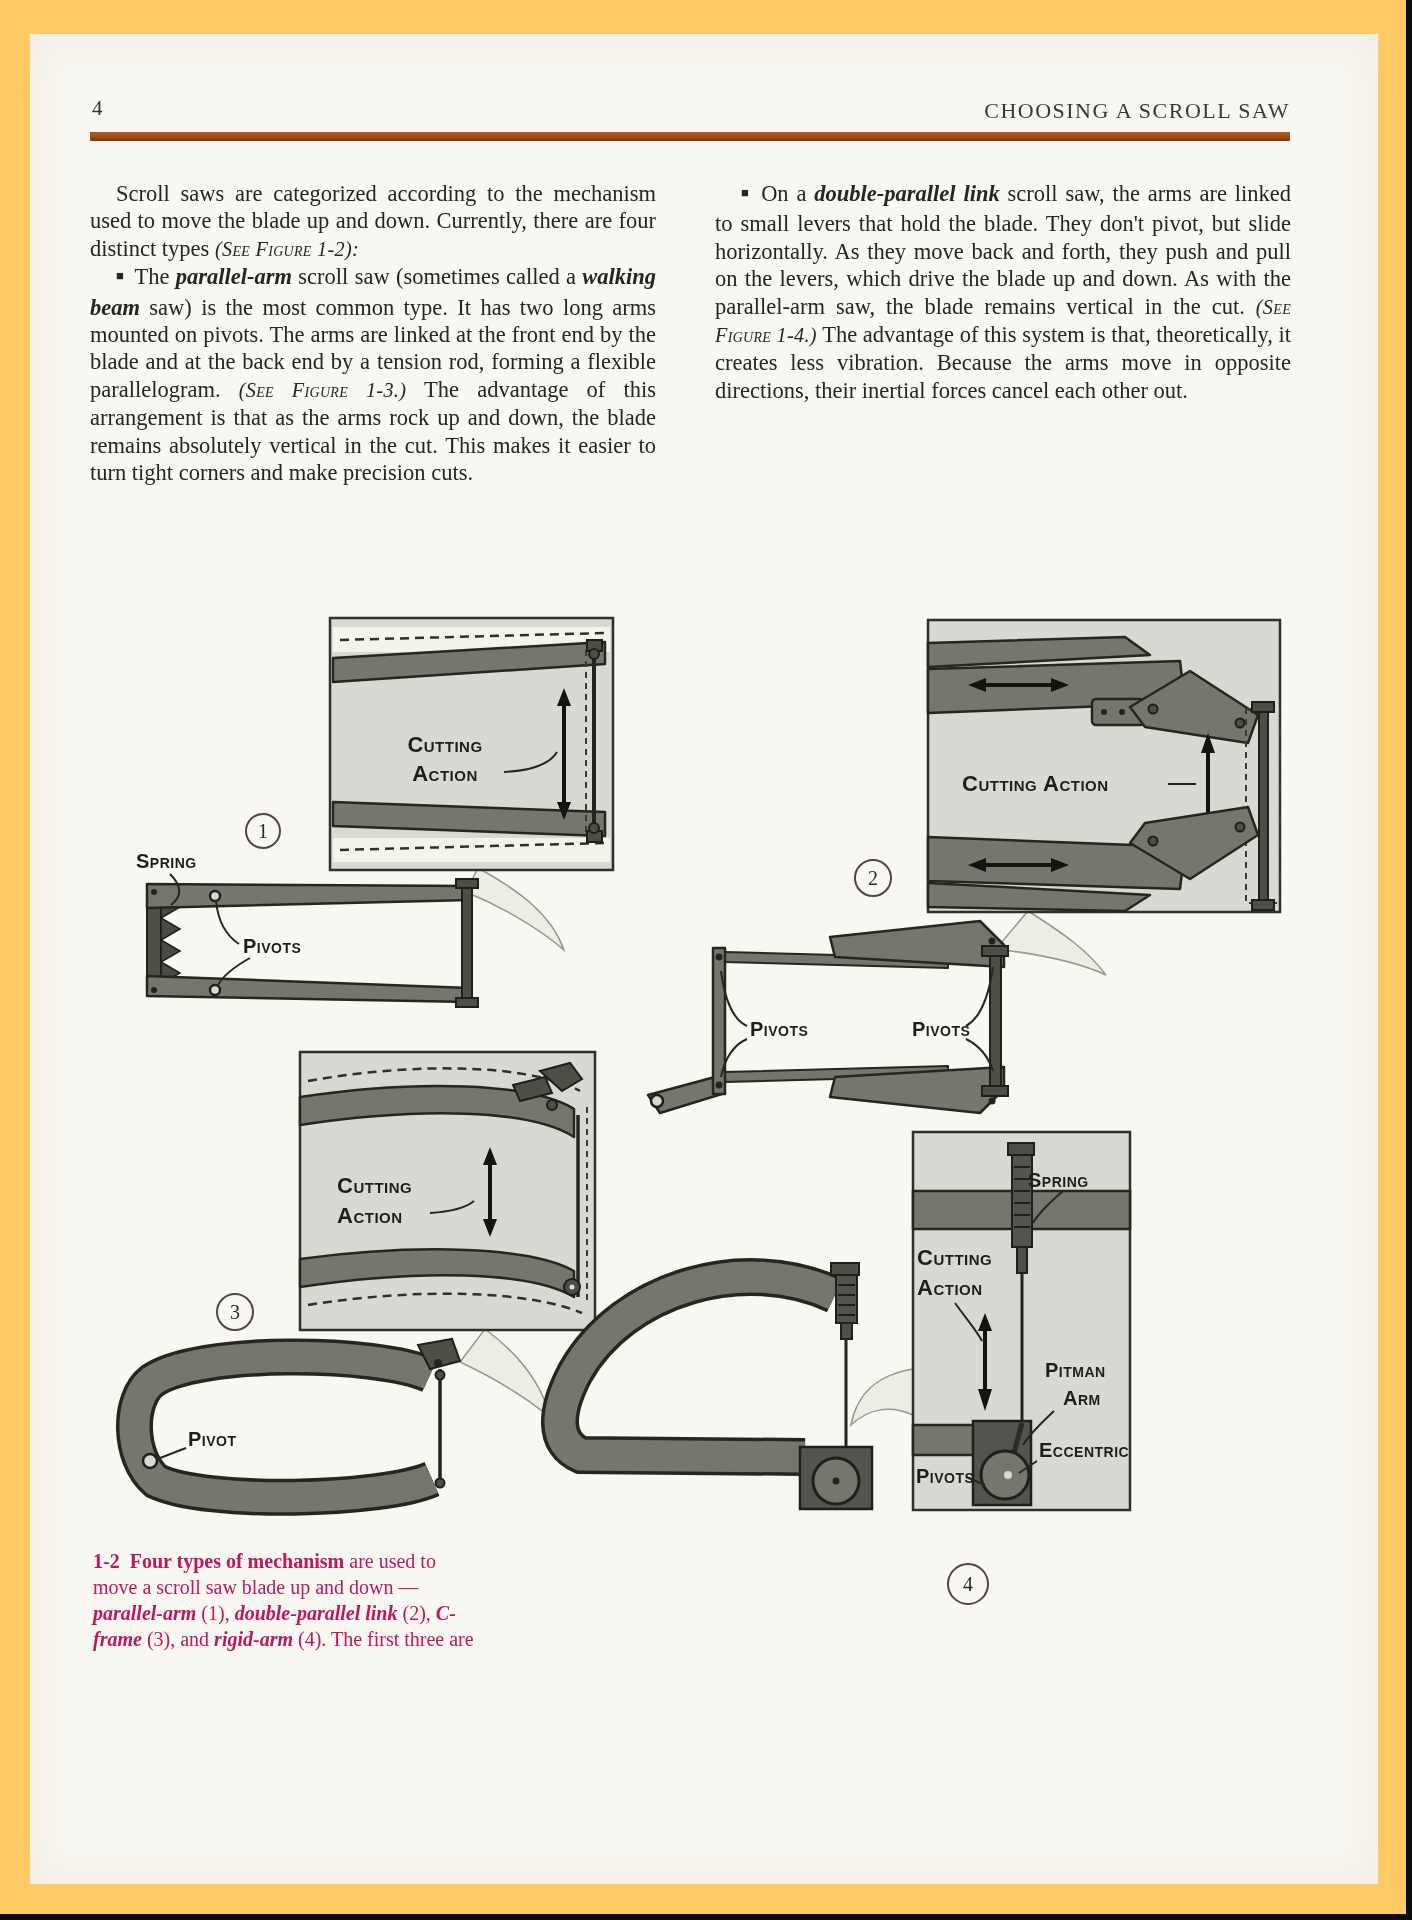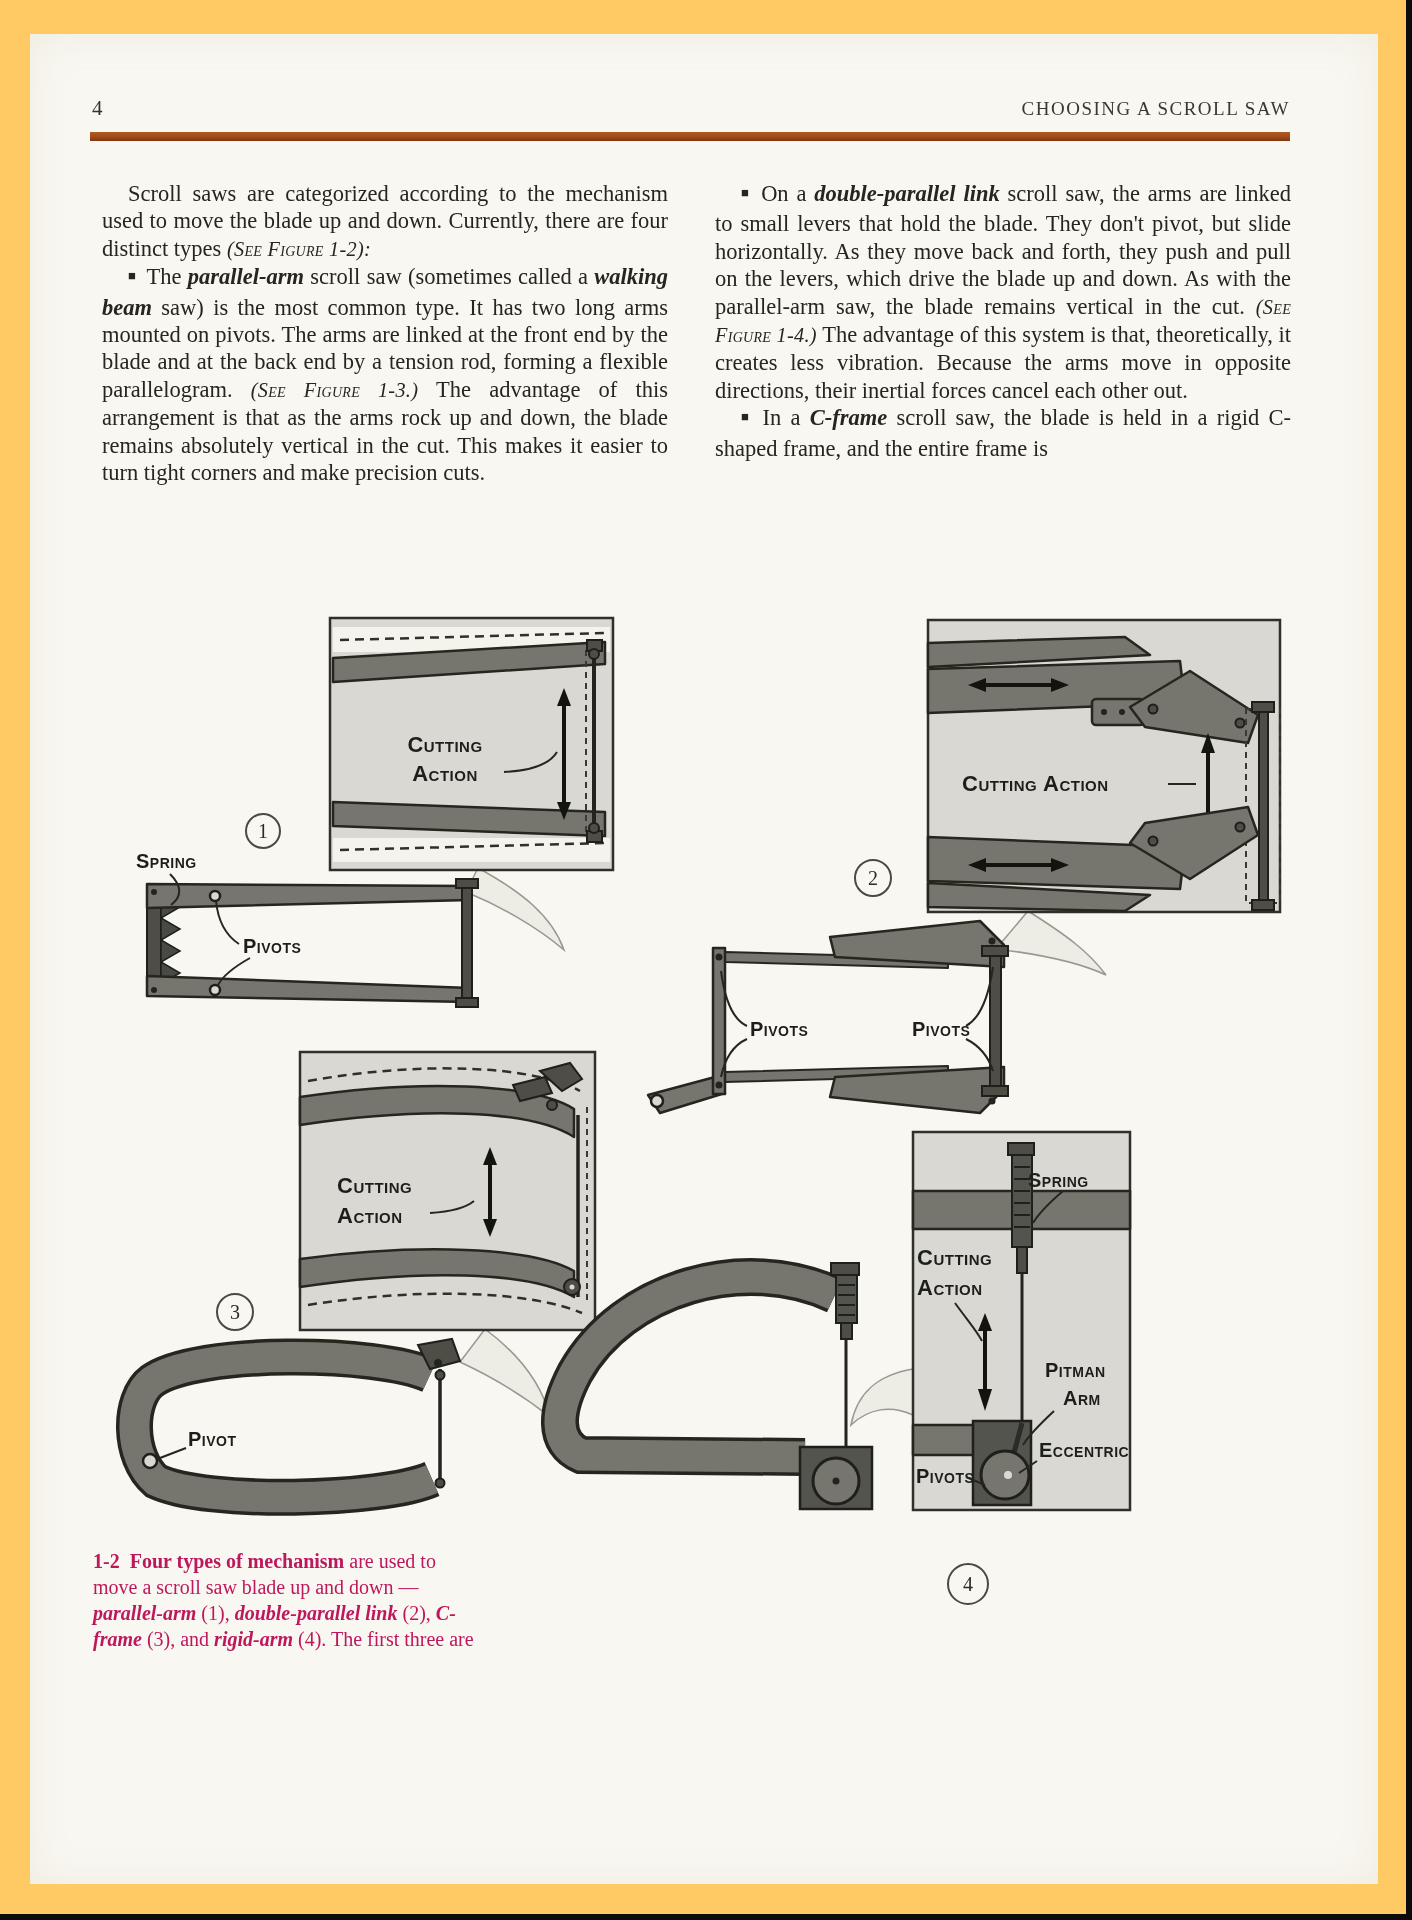--- a/index.html
+++ b/index.html
@@ -5,26 +5,26 @@
   html,body{margin:0;padding:0;width:1412px;height:1920px;overflow:hidden;}
   body{background:#ffc963;position:relative;font-family:"Liberation Serif",serif;}
   .edge{position:absolute;background:#0b0b0b;z-index:50;}
   .edge-r{right:0;top:0;width:6px;height:100%;}
   .edge-b{left:0;bottom:0;width:100%;height:6px;}
   #page{position:absolute;left:30px;top:34px;right:34px;bottom:36px;background:#f8f7f1;
         box-shadow:inset 0 0 40px rgba(180,160,110,0.12);}
   
   .page-number{position:absolute;left:62px;top:62px;font-size:21px;color:#34322e;}
   .running-head{position:absolute;left:560px;top:64px;width:700px;text-align:right;
-        font-size:19px;letter-spacing:1.5px;color:#3a3833;}
+        font-size:22px;letter-spacing:1.5px;color:#3a3833;}
   .rule{position:absolute;left:60px;top:98px;width:1200px;height:9px;
         background:linear-gradient(180deg,#b05a24 0%,#a04a18 55%,#82350e 100%);}
   
   .col{position:absolute;text-align:justify;font-size:22.5px;line-height:27.4px;color:#262520;}
-  .col-left{left:72px;top:146px;width:566px;}
+  .col-left{left:60px;top:146px;width:566px;}
   .col-right{left:685px;top:146px;width:576px;}
   .para{margin:0;text-indent:26px;}
   .seg-bi{font-weight:bold;font-style:italic;}
   .seg-sc{font-style:italic;font-variant:small-caps;font-size:0.9em;letter-spacing:0.3px;}
   .seg-bu{font-size:0.58em;padding-right:10px;position:relative;top:-4px;}
   .seg-b{font-weight:bold;}
   
   .cap{position:absolute;font-size:20px;line-height:26px;color:#be185d;text-align:left;}
   .cap-1{left:63px;top:1514px;width:390px;}
   .cap-2{left:488px;top:1514px;width:392px;}
@@ -56,21 +56,20 @@
   <div class="page-number">4</div>
   <div class="running-head">CHOOSING A SCROLL SAW</div>
   <div class="rule"></div>
 
   <div class="col col-left">
     <p class="para"><span class="seg-r">Scroll saws are categorized according to the mechanism used to move the blade up and down. Currently, there are four distinct types </span><span class="seg-sc">(See Figure 1-2):</span></p>
     <p class="para"><span class="seg-bu">■</span><span class="seg-r">The </span><span class="seg-bi">parallel-arm</span><span class="seg-r"> scroll saw (sometimes called a </span><span class="seg-bi">walking beam</span><span class="seg-r"> saw) is the most common type. It has two long arms mounted on pivots. The arms are linked at the front end by the blade and at the back end by a tension rod, forming a flexible parallelogram. </span><span class="seg-sc">(See Figure 1-3.)</span><span class="seg-r"> The advantage of this arrangement is that as the arms rock up and down, the blade remains absolutely vertical in the cut. This makes it easier to turn tight corners and make precision cuts.</span></p>
   </div>
   <div class="col col-right">
     <p class="para"><span class="seg-bu">■</span><span class="seg-r">On a </span><span class="seg-bi">double-parallel link</span><span class="seg-r"> scroll saw, the arms are linked to small levers that hold the blade. They don't pivot, but slide horizontally. As they move back and forth, they push and pull on the levers, which drive the blade up and down. As with the parallel-arm saw, the blade remains vertical in the cut. </span><span class="seg-sc">(See Figure 1-4.)</span><span class="seg-r"> The advantage of this system is that, theoretically, it creates less vibration. Because the arms move in opposite directions, their inertial forces cancel each other out.</span></p>
-    <p class="para"><span class="seg-bu">■</span><span class="seg-r">In a </span><span class="seg-bi">C-frame</span><span class="seg-r"> scroll saw, the blade is held in a rigid C-shaped frame, and the entire frame is</span></p>
   </div>
 
   <svg class="panel" style="left:70px;top:566px;" width="515" height="410" viewBox="0 0 515 410">
     <g>
       <path class="balloon" d="M 378 268 C 422 292 452 316 464 350 C 436 326 398 305 366 292 Z"></path>
     </g>
     <g>
       <rect class="inset" x="230" y="18" width="283" height="252"></rect>
       <rect class="strip" x="233" y="27" width="277" height="25"></rect>
       <path class="dash" d="M 240 40 L 505 33"></path>

